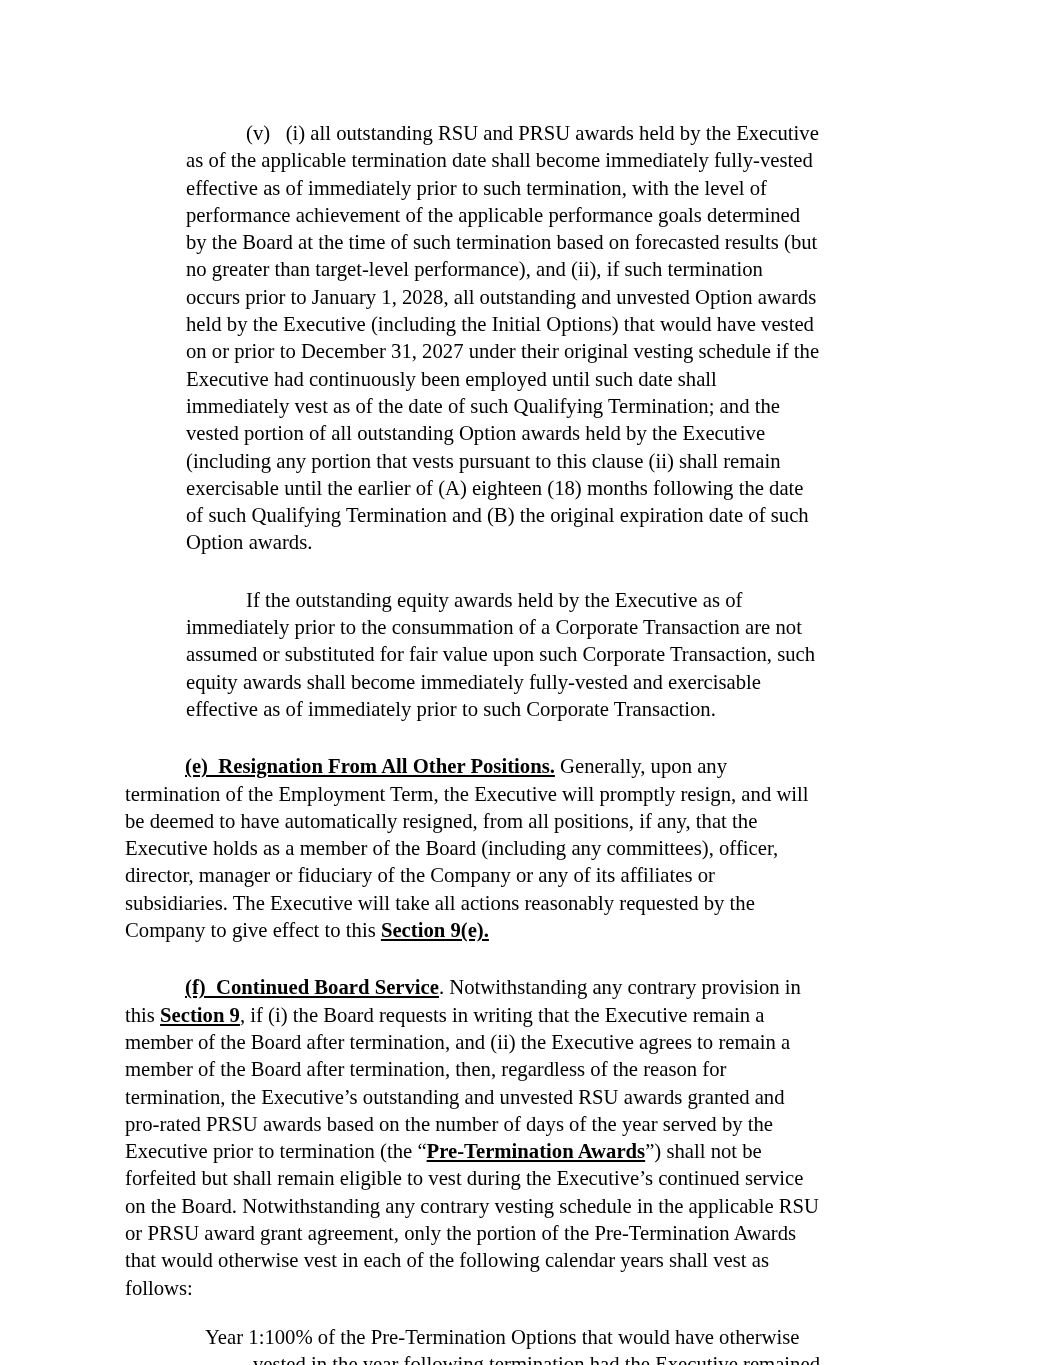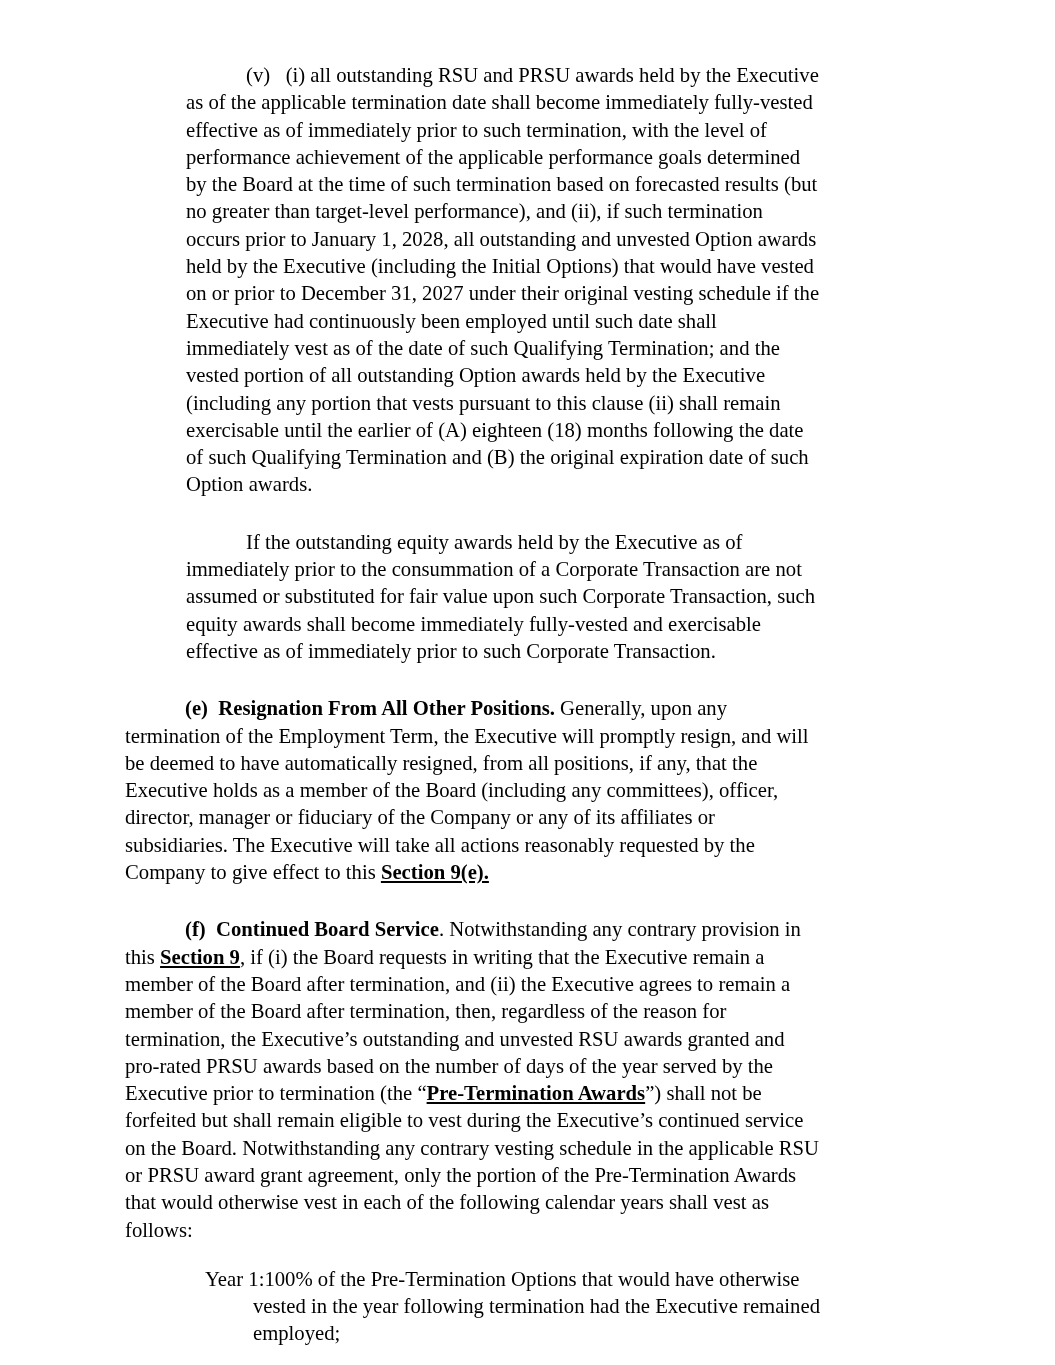--- a/index.html
+++ b/index.html
@@ -13,21 +13,21 @@
     font-family: "Liberation Serif", "DejaVu Serif", serif;
     font-size: 20.7px;
     line-height: 27.3px;
     color: #000000;
     overflow: hidden;
   }
   .page {
     box-sizing: border-box;
     width: 947px;
     height: 1365px;
-    padding: 62px 125px 0 125px;
+    padding: 120px 125px 0 125px;
     background: #ffffff;
   }
   .para {
     margin: 0 0 30px 0;
     text-align: left;
   }
   
   .para.indented {
     margin-left: 61px;
     text-indent: 60px;
@@ -36,21 +36,21 @@
   .para.body-para {
     text-indent: 60px;
   }
   
   .para.year-item {
     margin-left: 128px;
     margin-top: -8px;
     margin-bottom: 0;
     text-indent: -48px;
   }
-  .bold { font-weight: bold; }
+  .bold { font-weight: bold; text-decoration: underline; }
   .underline { text-decoration: underline; text-decoration-thickness: 1.5px; text-underline-offset: 2px; font-weight: bold; }
 </style>
 </head>
 <body>
 
 <div class="page">
   <p class="para indented"><span>(v)&nbsp;&nbsp; (i) all outstanding RSU and PRSU awards held by the Executive as of the applicable termination date shall become immediately fully-vested effective as of immediately prior to such termination, with the level of performance achievement of the applicable performance goals determined by the Board at the time of such termination based on forecasted results (but no greater than target-level performance), and (ii), if such termination occurs prior to January 1, 2028, all outstanding and unvested Option awards held by the Executive (including the Initial Options) that would have vested on or prior to December 31, 2027 under their original vesting schedule if the Executive had continuously been employed until such date shall immediately vest as of the date of such Qualifying Termination; and the vested portion of all outstanding Option awards held by the Executive (including any portion that vests pursuant to this clause (ii) shall remain exercisable until the earlier of (A) eighteen (18) months following the date of such Qualifying Termination and (B) the original expiration date of such Option awards.</span></p>
 
   <p class="para indented"><span>If the outstanding equity awards held by the Executive as of immediately prior to the consummation of a Corporate Transaction are not assumed or substituted for fair value upon such Corporate Transaction, such equity awards shall become immediately fully-vested and exercisable effective as of immediately prior to such Corporate Transaction.</span></p>
 

